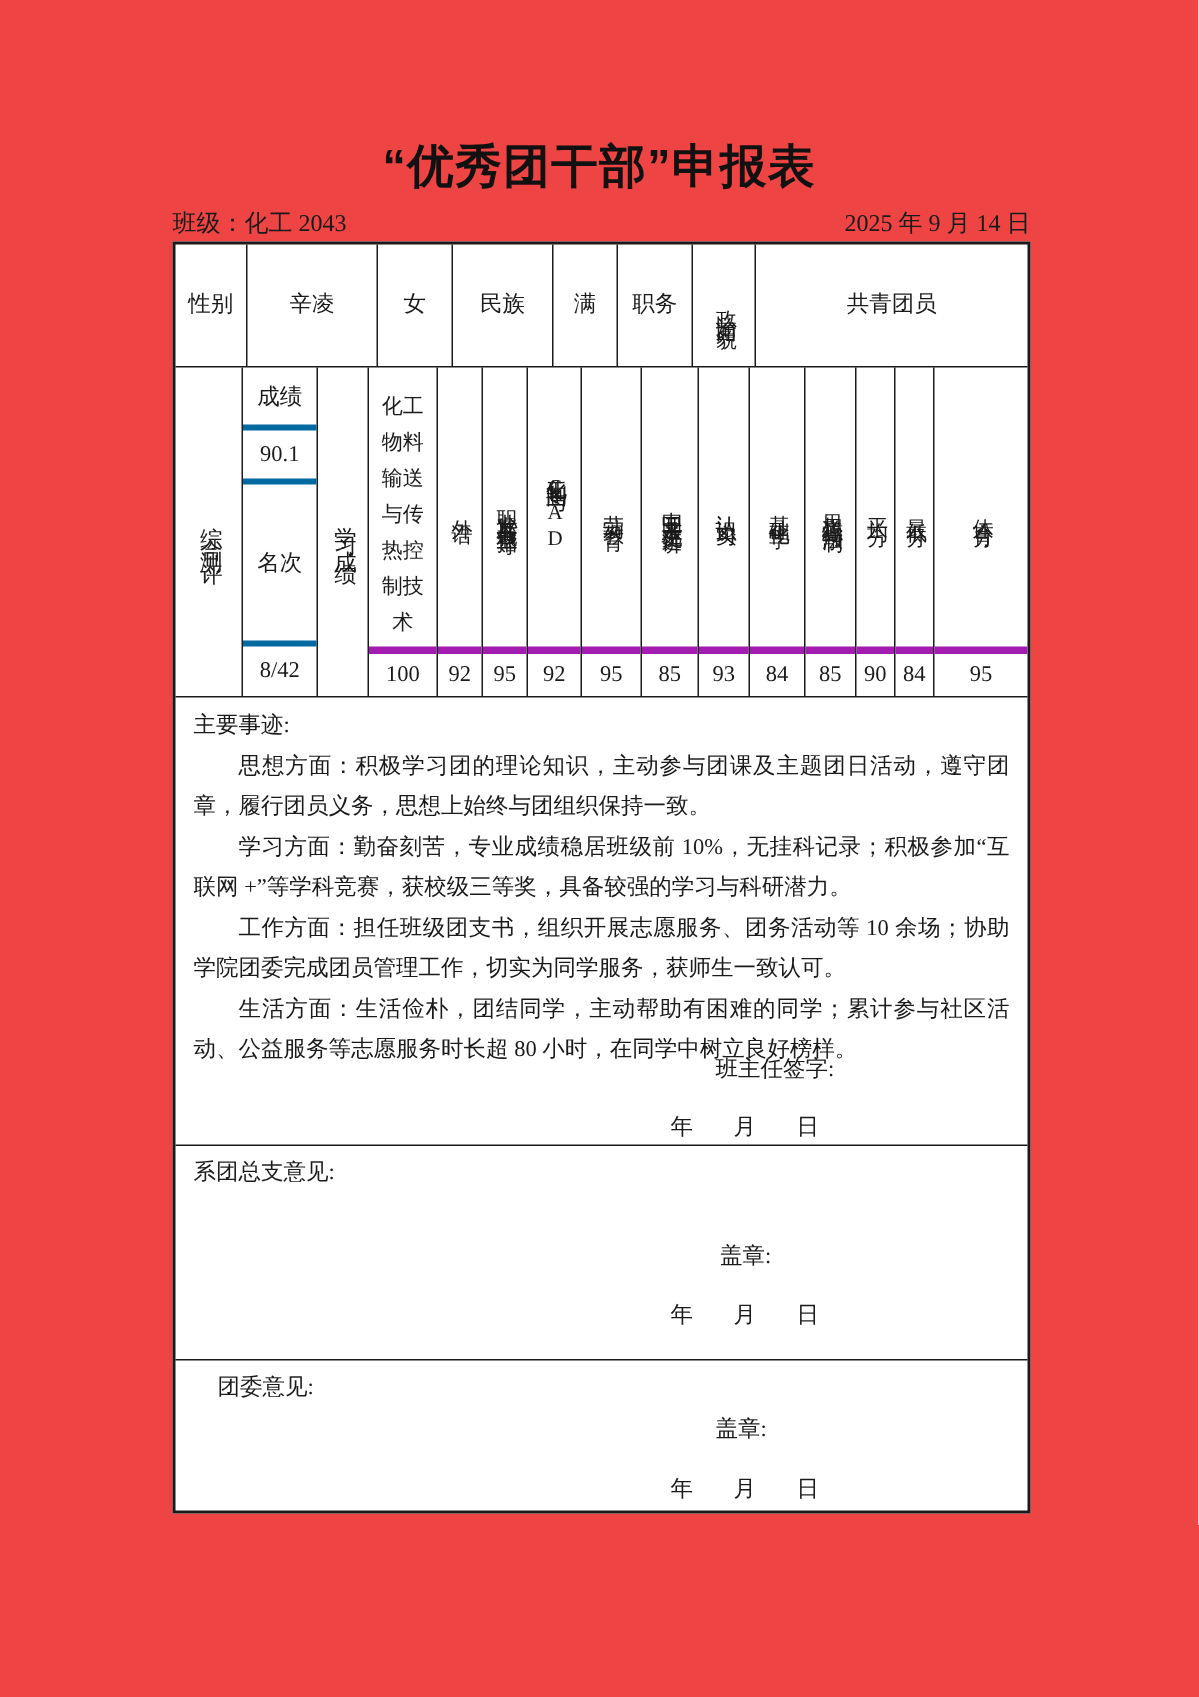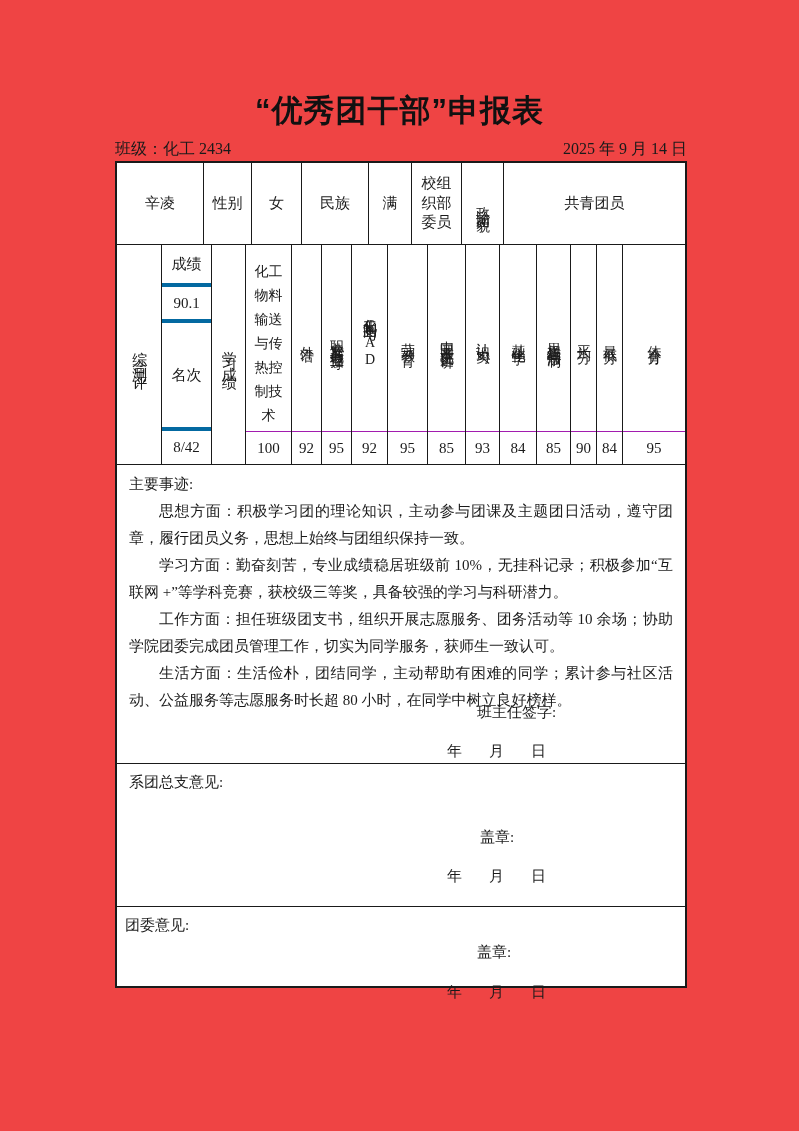--- a/index.html
+++ b/index.html
@@ -45,61 +45,61 @@
     font-size:15px; border-bottom:4px solid #0369a1;
   }
   .colstack > div:last-child { border-bottom:none; flex:1; }
   .subj { display:flex; flex-direction:column; border-right:1px solid #1a1a1a; }
   .subj:last-child { border-right:none; }
   .subj-h {
     flex:1; display:flex; align-items:center; justify-content:center;
     font-size:14px; padding:3px 0;
   }
   .subj-s {
-    height:33px; border-top:1px solid #a21caf;
+    height:33px; border-top:5px solid #a21caf;
     display:flex; align-items:center; justify-content:center; font-size:15px;
   }
   .vert { writing-mode:vertical-lr; text-orientation:upright; letter-spacing:3px; }
   .vert-wide { writing-mode:vertical-lr; text-orientation:upright; letter-spacing:8px; font-size:15px; }
   .wrap2 { width:32px; word-break:break-all; line-height:24px; font-size:14px; text-align:center;margin-top:11px; }
 
   
   .secC, .secD, .secE { position:relative; border-top:1px solid #1a1a1a; }
   .secC { height:299px; padding:6px 12px; }
   .secD { height:143px; padding:6px 12px; }
-  .secE { height:80px; padding:6px 8px; }
+  .secE { height:101px; padding:6px 28px; }
   .deeds-title { font-size:15px; line-height:27px; }
   .secC p { font-size:15px; line-height:27px; text-indent:2em; text-align:justify; }
   .sec-label { font-size:15px; line-height:24px; }
   .sign-label { position:absolute; font-size:15px; }
   .ymd { position:absolute; left:330px; display:flex; gap:27px; font-size:15px; }
 </style>
 </head>
 <body>
 
 <div class="page">
 
   <div class="title">“优秀团干部”申报表</div>
 
   <div class="meta">
     <div class="meta-left">
-      <span>班级：</span><span>化工 2434</span>
+      <span>班级：</span><span>化工 2043</span>
     </div>
     <div class="meta-right">2025 年  9 月  14 日</div>
   </div>
 
   <div class="form">
 
     <div class="rowA">
+      <div class="cell" style="flex:0 0 48px">性别</div>
       <div class="cell" style="flex:0 0 87px">辛凌</div>
-      <div class="cell" style="flex:0 0 48px">性别</div>
       <div class="cell" style="flex:0 0 50px">女</div>
       <div class="cell" style="flex:0 0 67px">民族</div>
       <div class="cell" style="flex:0 0 43px">满</div>
-      <div class="cell" style="flex:0 0 50px; padding:0 7px">校组织部委员</div>
+      <div class="cell" style="flex:0 0 50px">职务</div>
       <div class="cell" style="flex:0 0 42px">
           <span class="vert" style="letter-spacing:4px;font-size:14px">政治面貌</span>
         </div>
       <div class="cell" style="flex:1">共青团员</div>
     </div>
 
     <div class="rowB">
       <div class="cell" style="flex:0 0 45px">
           <span class="vert-wide">综合测评</span>
         </div>

